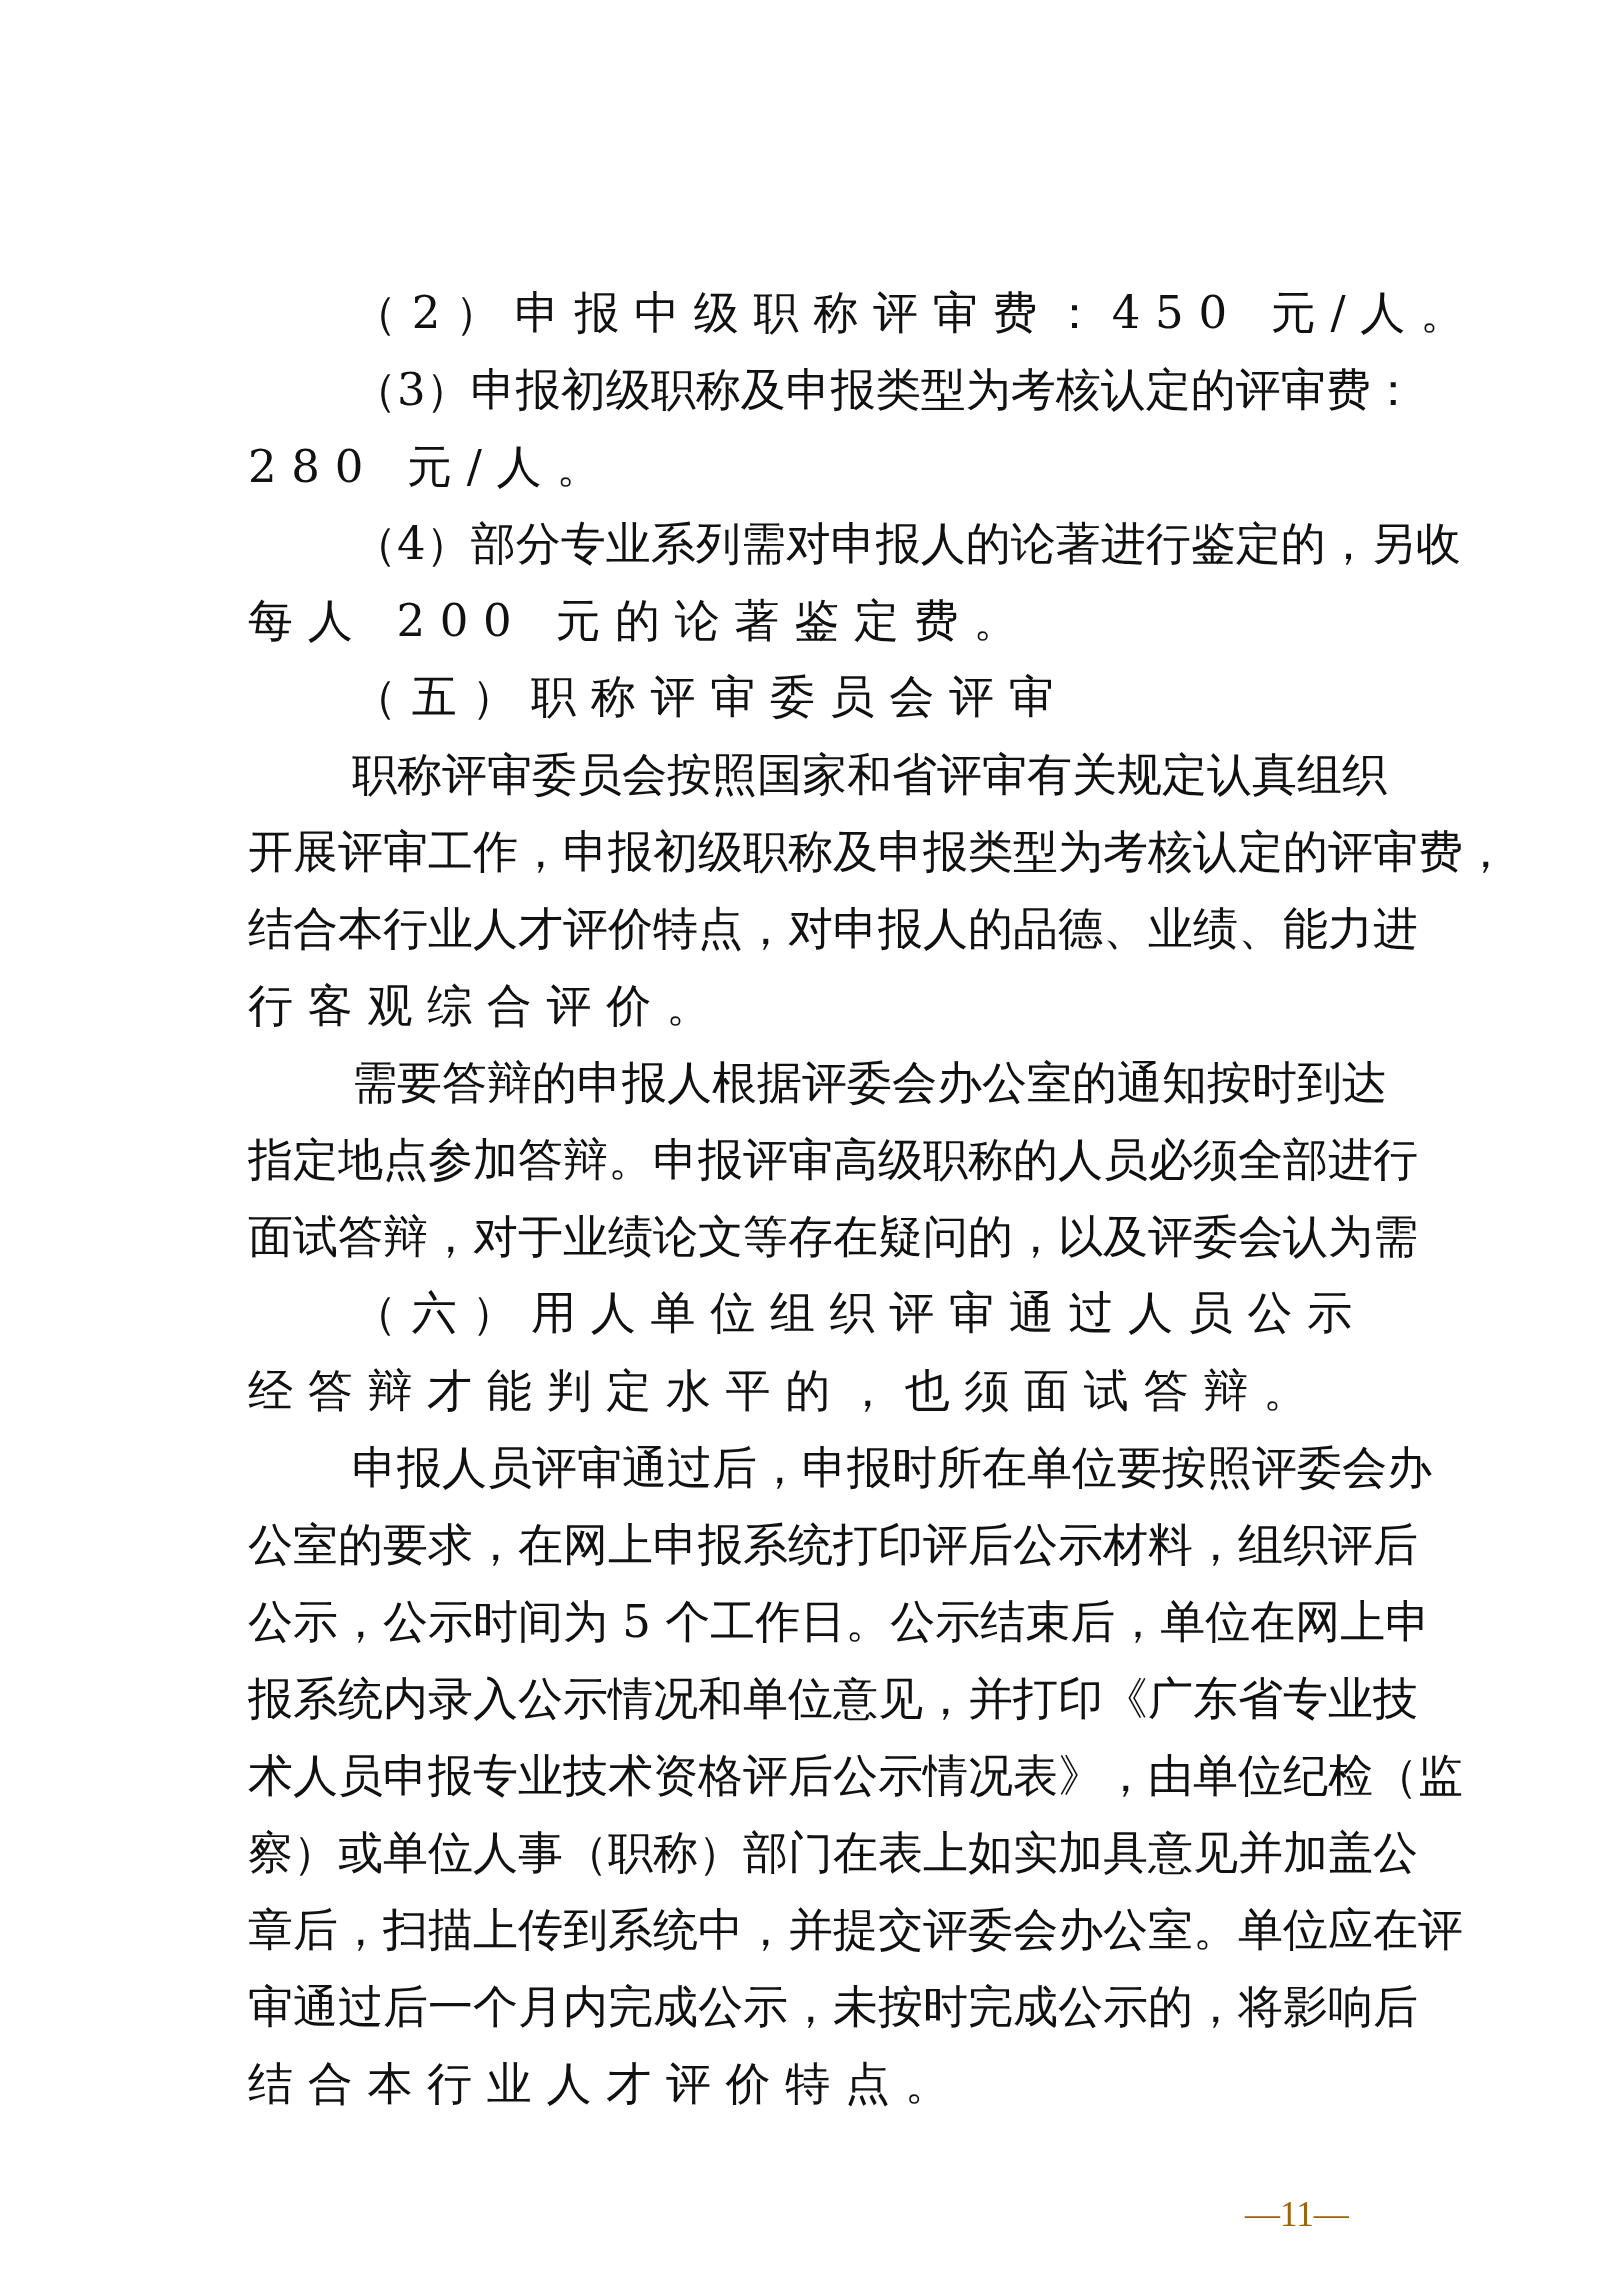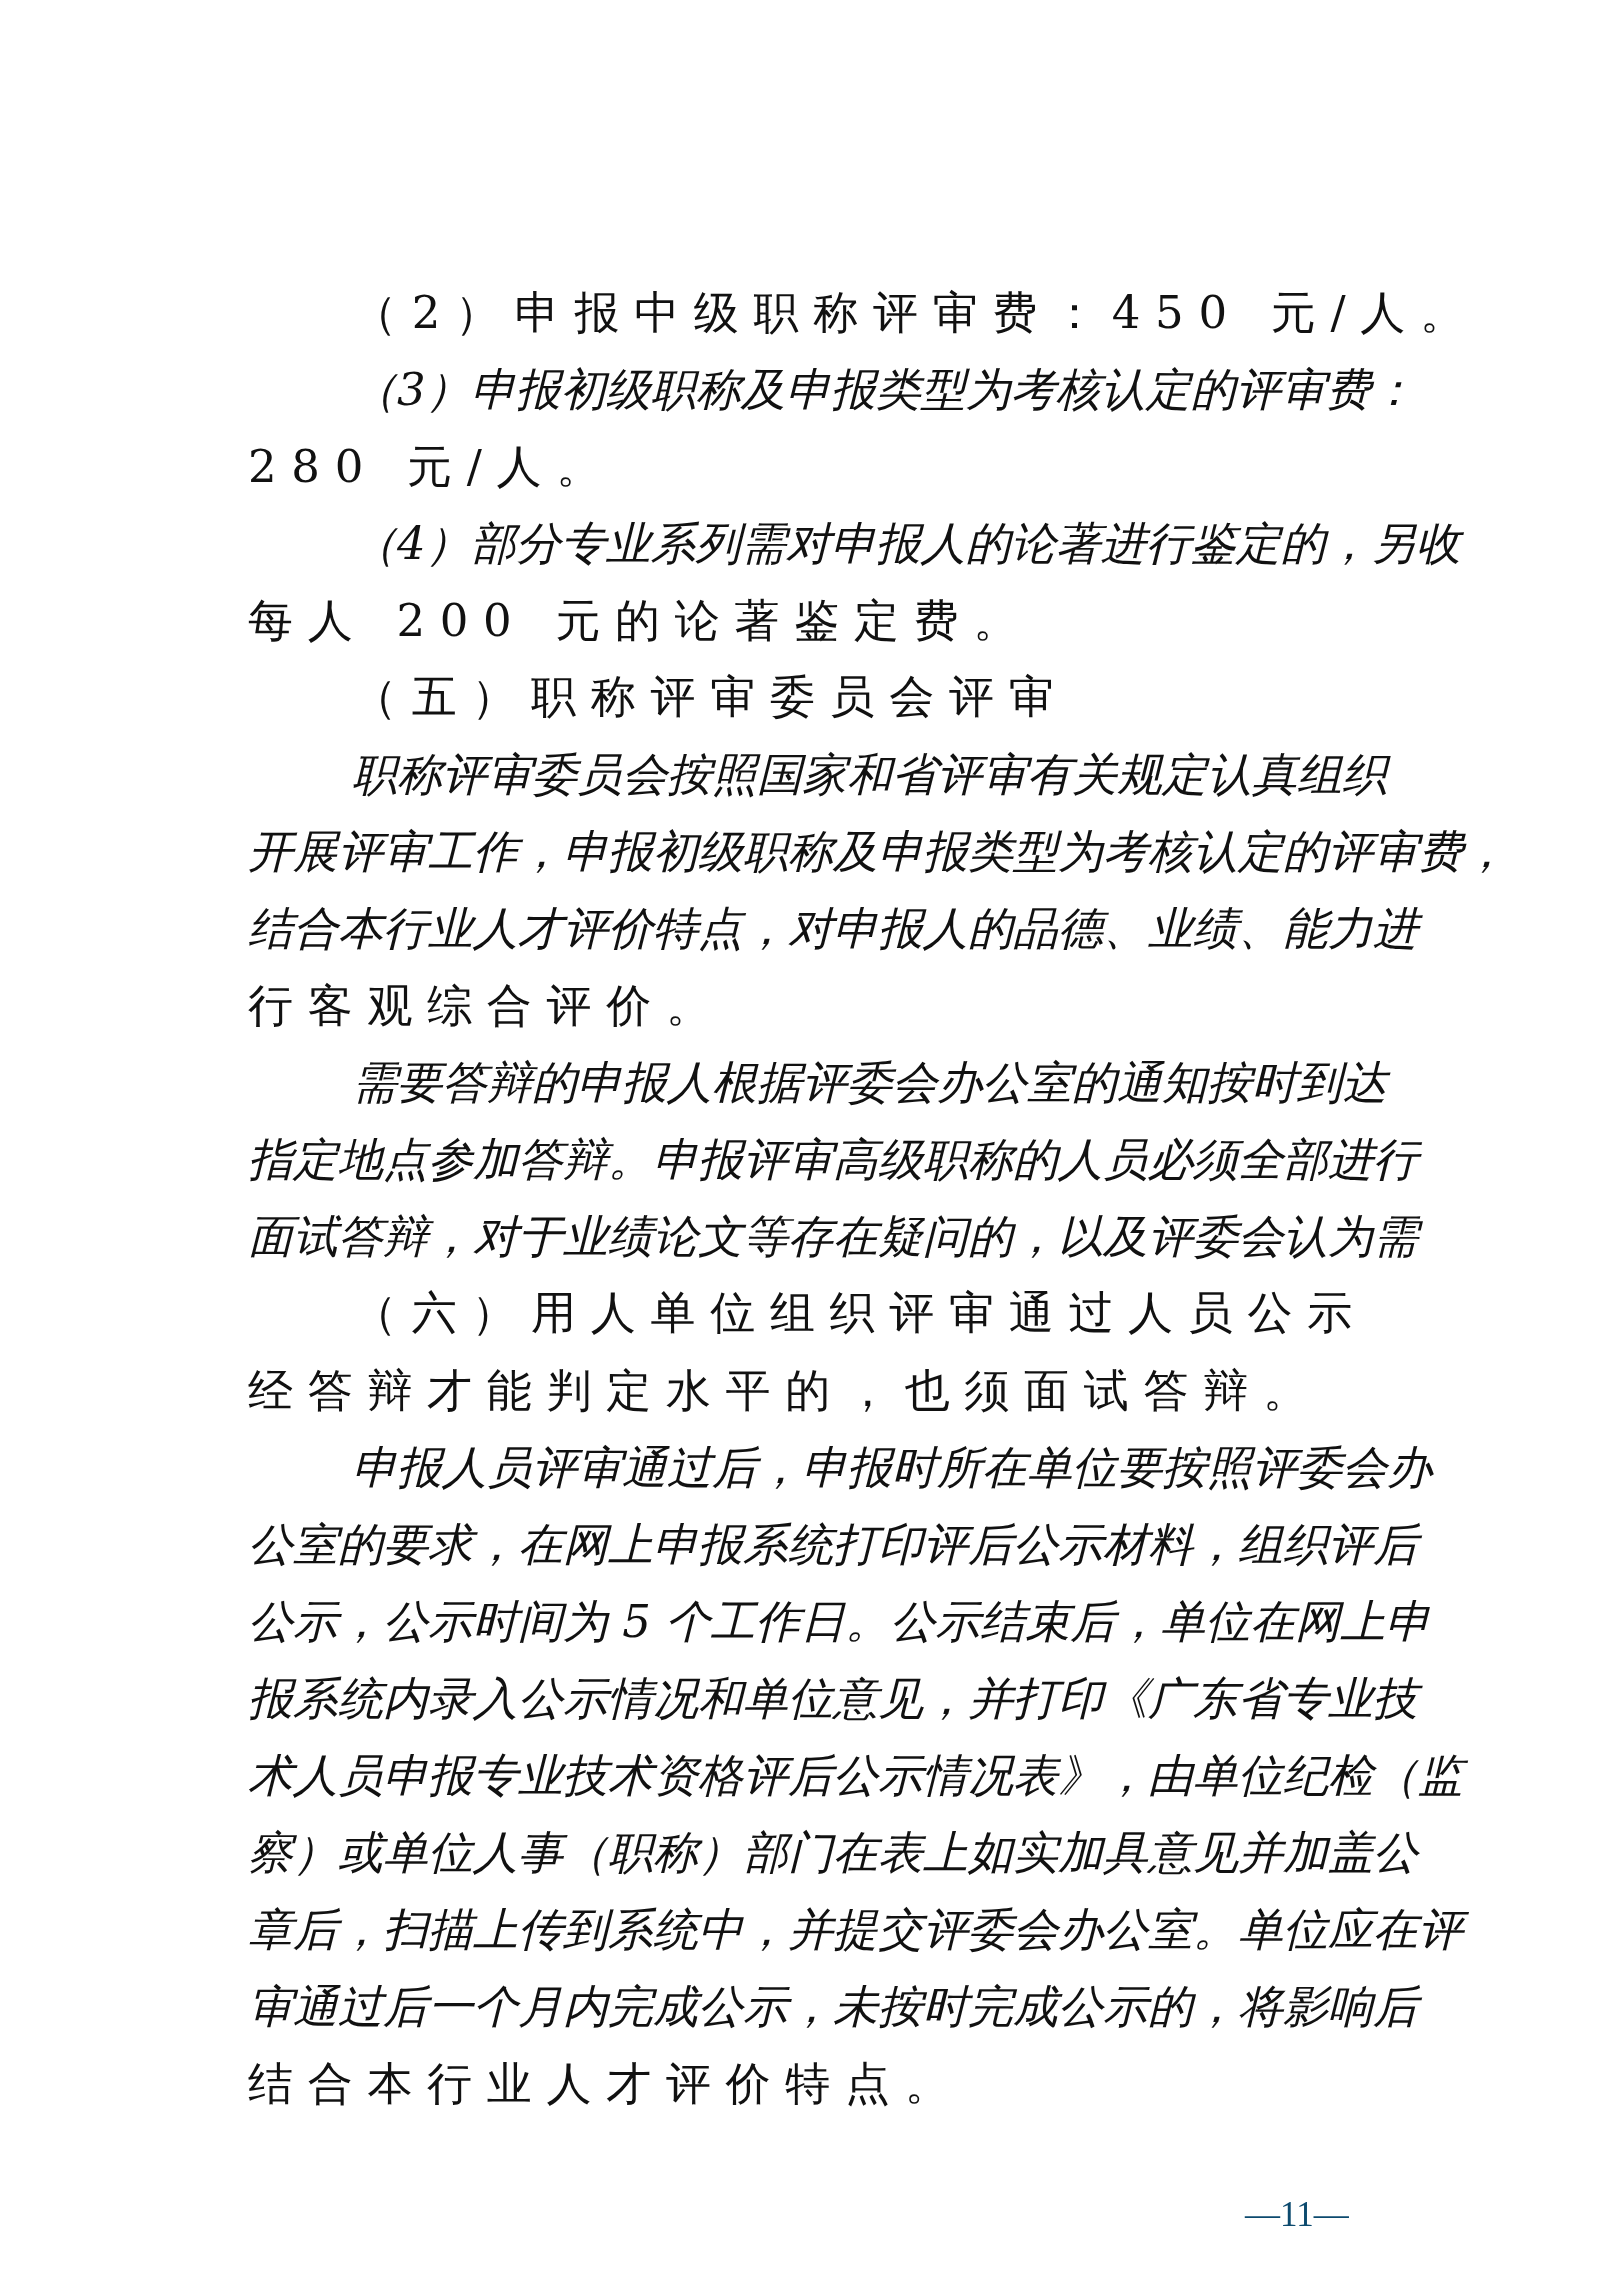--- a/index.html
+++ b/index.html
@@ -35,37 +35,36 @@
     line-height: 77px;
     font-size: 45px;
     letter-spacing: 14.7px;
     white-space: nowrap;
     overflow: visible;
   }
   .line.justify {
     text-align: justify;
     text-align-last: justify;
     letter-spacing: 0;
-    font-style: italic;
   }
   .indent {
     padding-left: 104px;
   }
   .heading {
     font-family: Liberation Serif, serif;
     font-weight: normal;
   }
   .page-number {
     position: absolute;
     left: 1245px;
     top: 2129px;
     font-family: "Liberation Serif", "DejaVu Serif", serif;
     font-size: 35px;
     line-height: 43px;
-    color: #0c4a6e;
+    color: #a16207;
     letter-spacing: 0;
   }
 </style>
 </head>
 <body>
 
 <div class="page">
   <div class="text-block">
     <span class="line indent">（2）申报中级职称评审费：450 元/人。</span>
     <span class="line indent justify">（3）申报初级职称及申报类型为考核认定的评审费：</span>

